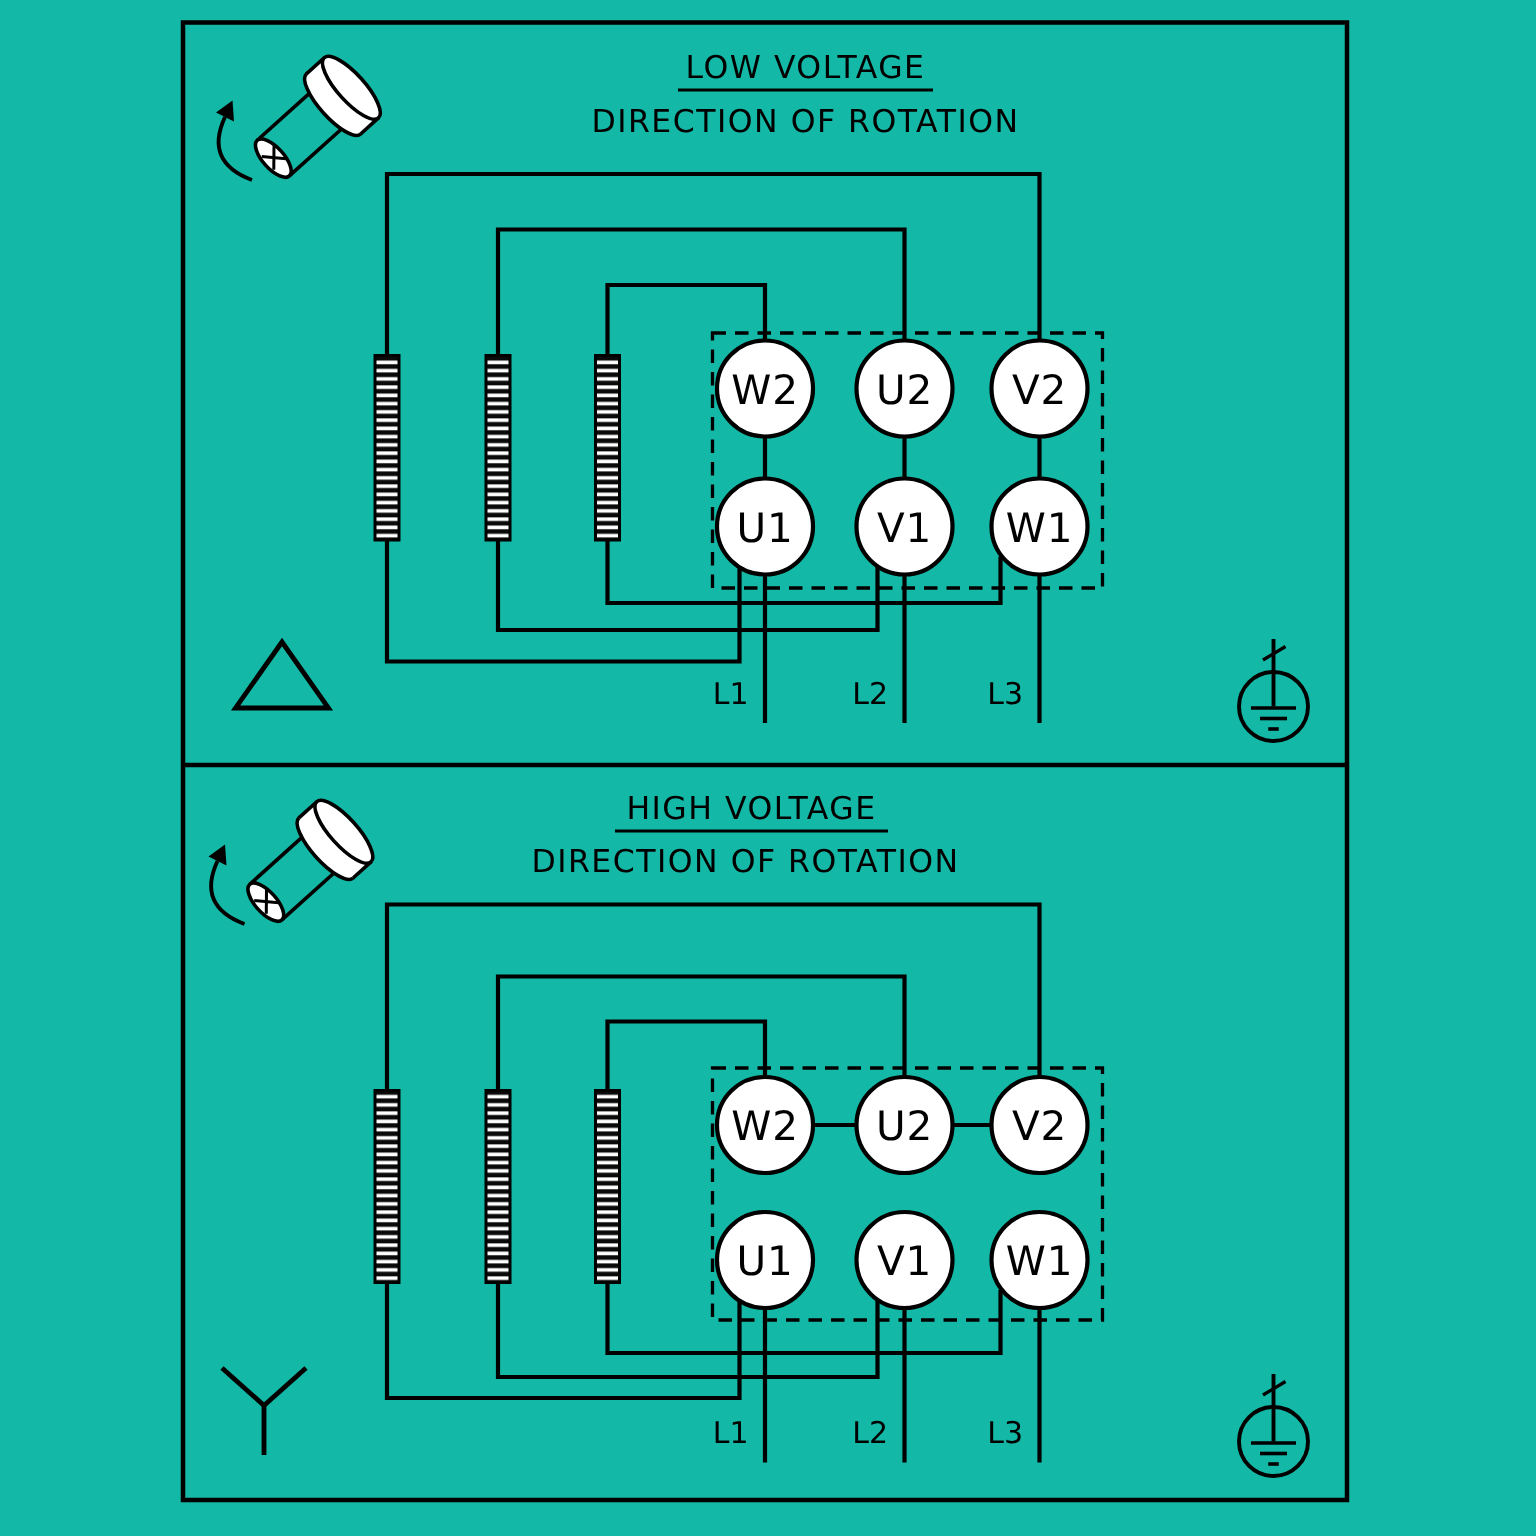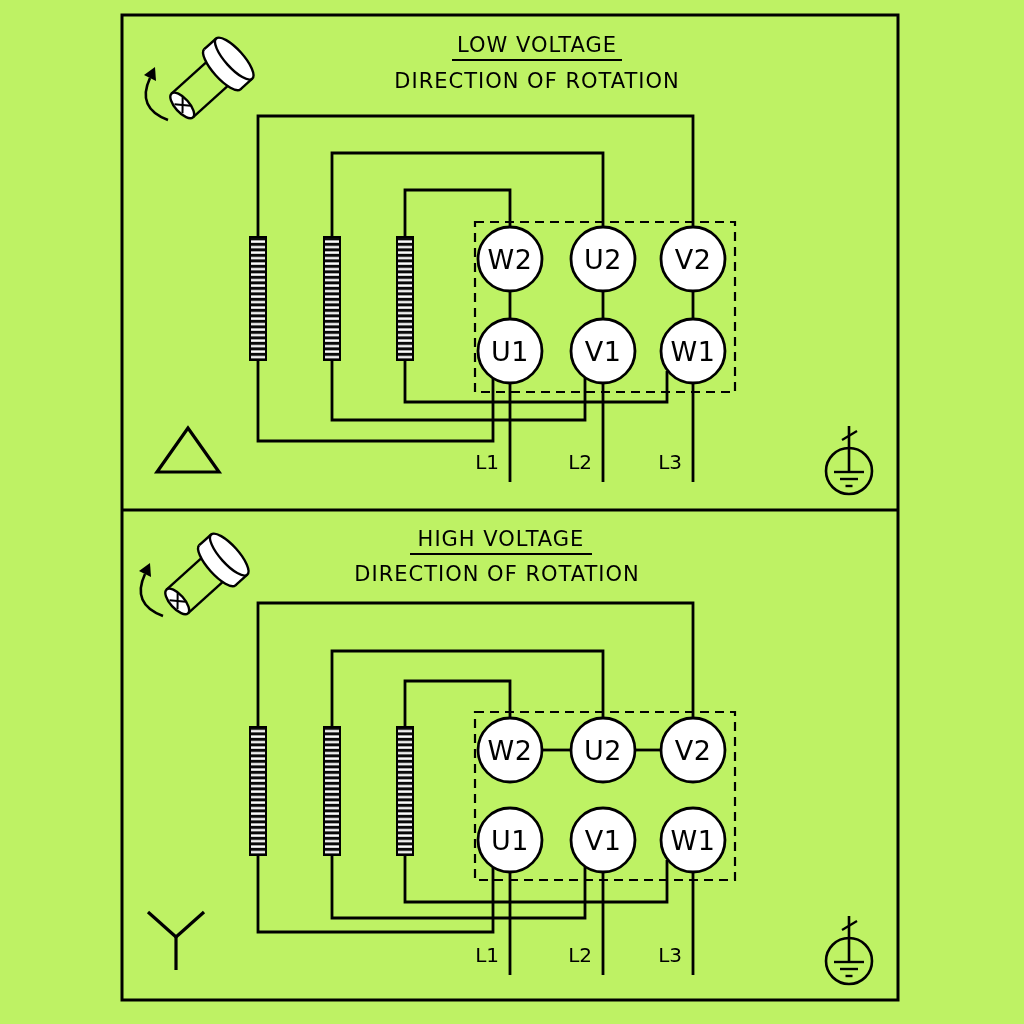--- a/index.html
+++ b/index.html
@@ -1,16 +1,16 @@
 <!DOCTYPE html>
 <html><head>
 <meta charset="utf-8">
 <style>
   html,body{margin:0;padding:0;background:#ffffff;}
-  .stage{width:1024px;height:1024px;position:relative;background:#bef264;overflow:hidden;}
+  .stage{width:1024px;height:1024px;position:relative;background:#14b8a6;overflow:hidden;}
   svg{display:block;}
   text{font-family:"DejaVu Sans","Liberation Sans",sans-serif;fill:#000;}
   .t-title{font-size:21px;letter-spacing:1px;}
   .t-term{font-size:27px;letter-spacing:0.5px;}
   .t-line{font-size:20px;}
   .wire{fill:none;stroke:#000;stroke-width:2.8;}
 </style>
 </head>
 <body>
 

